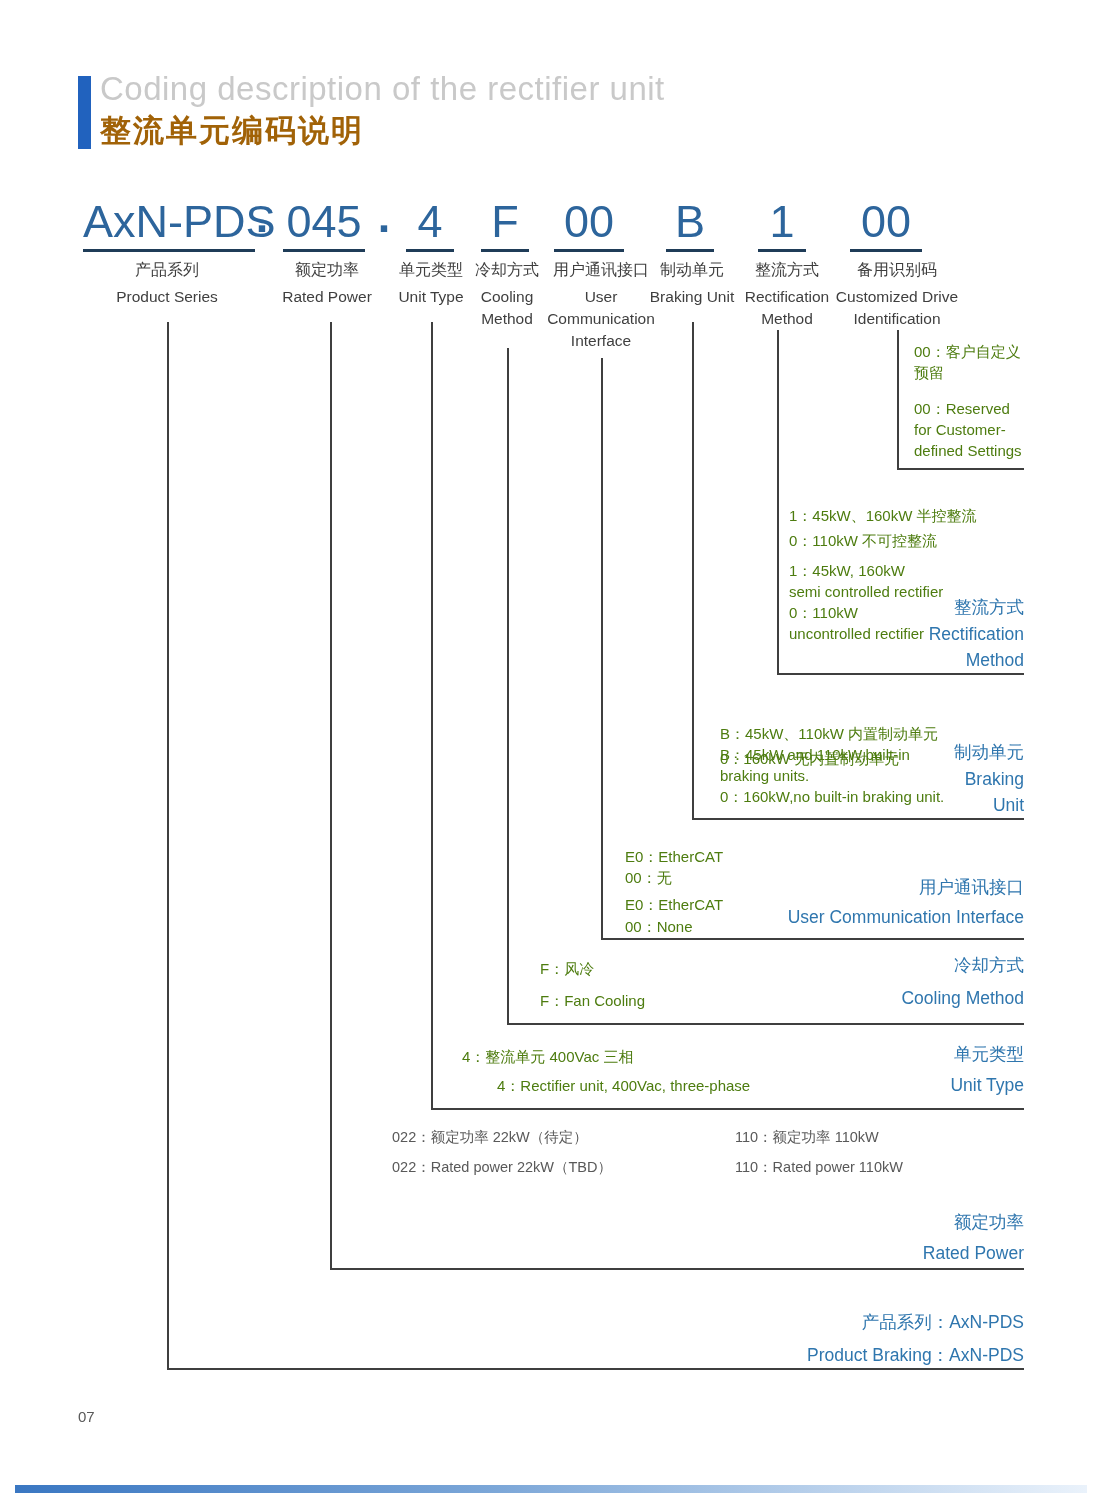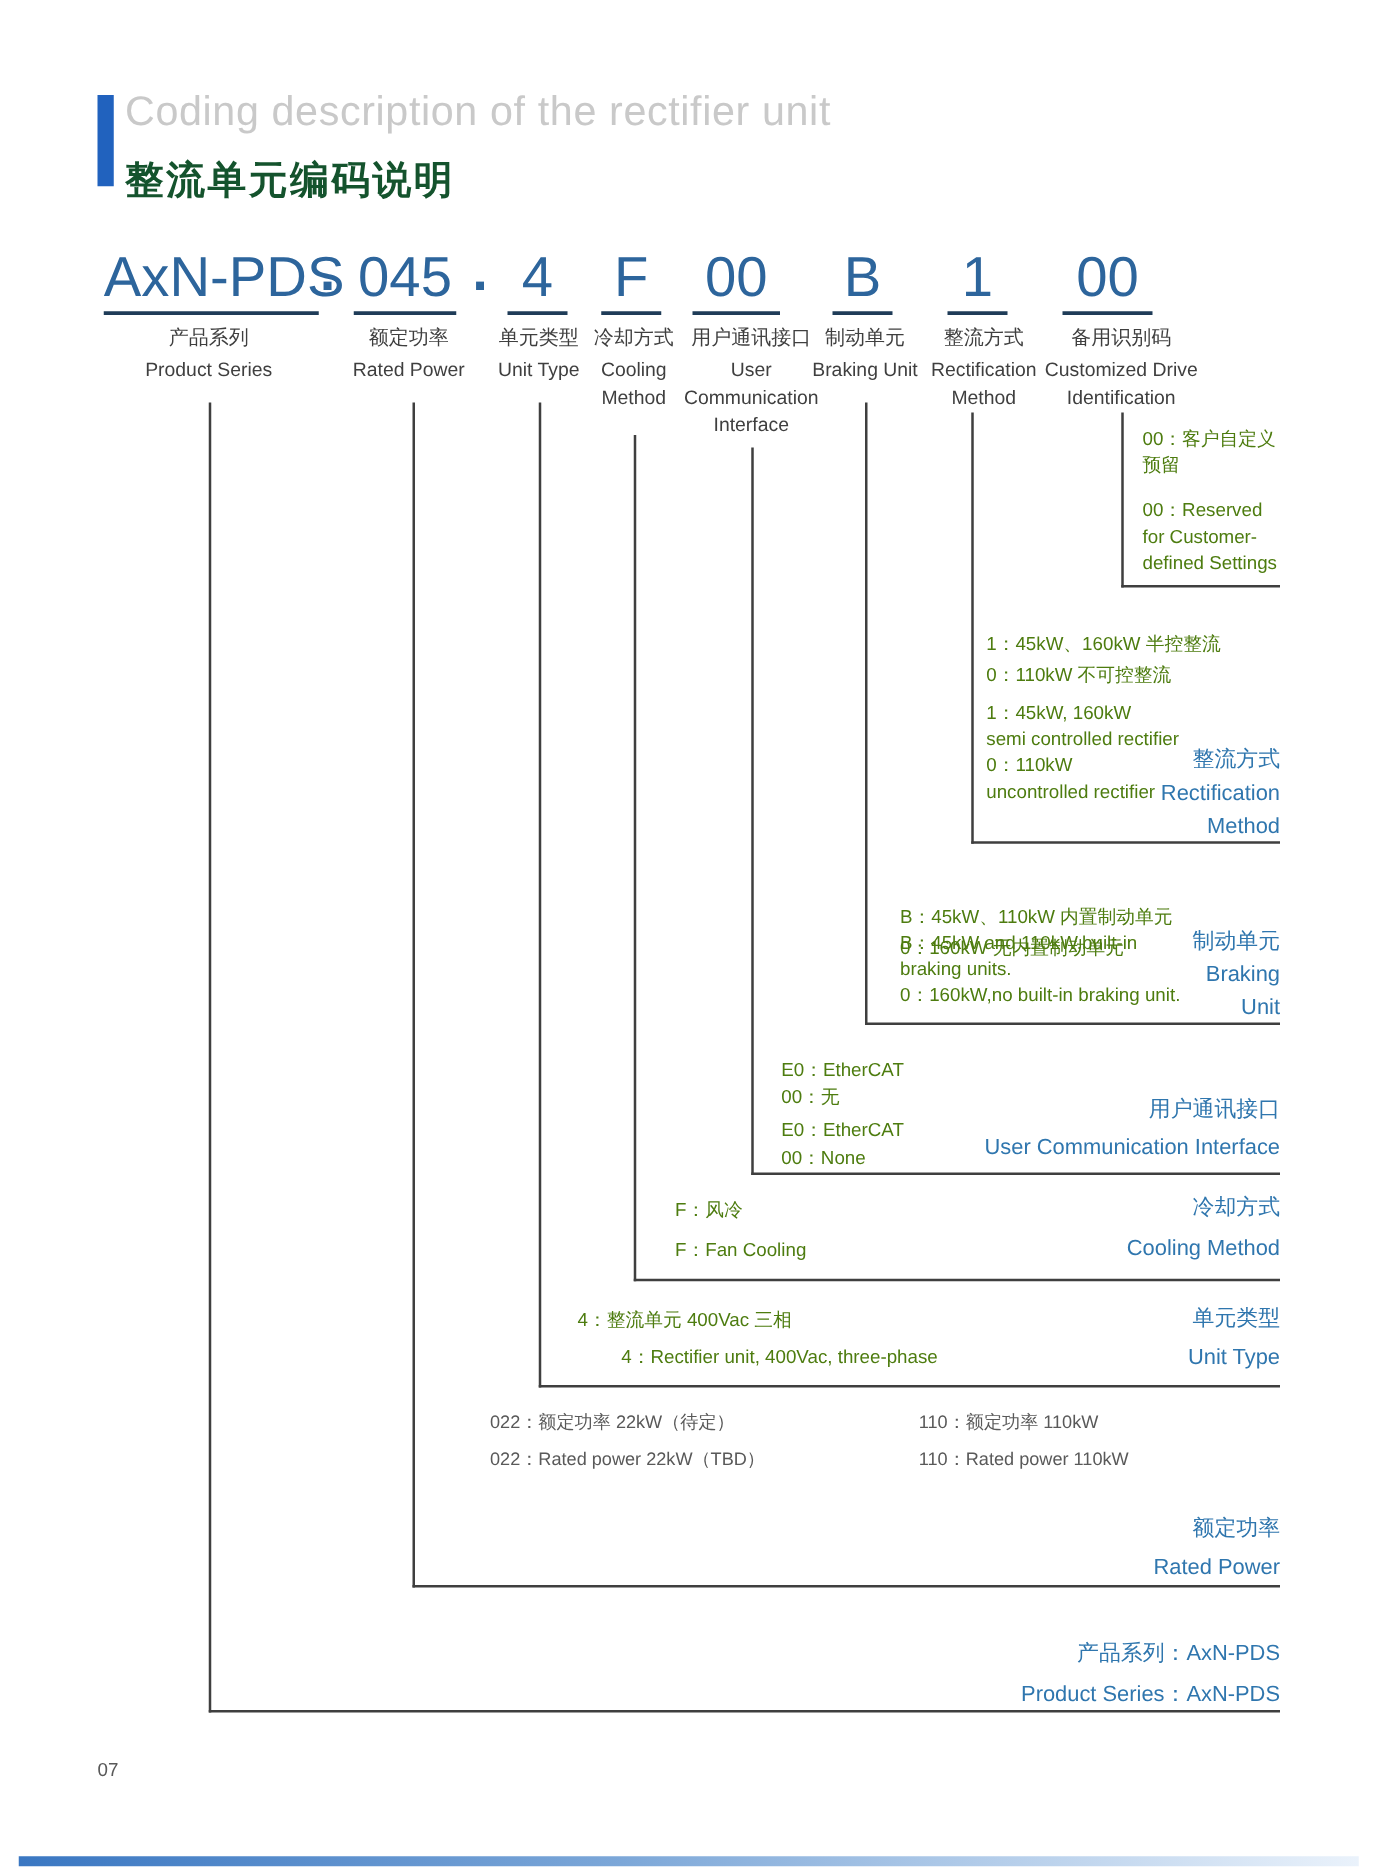--- a/index.html
+++ b/index.html
@@ -5,21 +5,21 @@
   * { margin:0; padding:0; box-sizing:border-box; }
   html,body { background:#ffffff; }
   body { width:1102px; height:1496px; position:relative; overflow:hidden;
          font-family:"Liberation Sans","DejaVu Sans",sans-serif; }
   .page { position:absolute; inset:0; background:#ffffff; }
   .abs { position:absolute; }
 
   
   .accent-bar { left:78px; top:76px; width:13px; height:73px; background:#2162BE; }
   .title-en { left:100px; top:70px; font-size:33px; color:#C9C9C9; letter-spacing:0.5px; white-space:nowrap; }
-  .title-cn { left:100px; top:123px; font-size:31px; color:#14532d; font-weight:700; letter-spacing:2px; white-space:nowrap; }
+  .title-cn { left:100px; top:110px; font-size:31px; color:#a16207; font-weight:700; letter-spacing:2px; white-space:nowrap; }
 
   
   .seg { top:194px; height:58px; line-height:56px; font-size:45px; color:#2D659C;
          text-align:center; white-space:nowrap; }
   .seg.u { border-bottom:3px solid #1F3C58; }
   .seg.dot { transform:translateY(-5px); font-weight:700; }
 
   
   .lbl { top:260px; text-align:center; color:#3F3F3F; }
   .lbl .cn { font-size:16px; margin-bottom:5px; white-space:nowrap; }
@@ -158,18 +158,18 @@
     <div class="en">022：Rated power 22kW（TBD）</div>
   </div>
   <div class="abs rp-col" style="left:735px;">
     <div class="cn">110：额定功率 110kW</div>
     <div class="en">110：Rated power 110kW</div>
   </div>
   <div class="abs cat cn" style="top:1210px;">额定功率</div>
   <div class="abs cat en" style="top:1240px;">Rated Power</div>
 
   <div class="abs cat cn" style="top:1310px;">产品系列：AxN-PDS</div>
-  <div class="abs cat en" style="top:1342px;">Product Series：AxN-PDS</div>
+  <div class="abs cat en" style="top:1342px;">Product Braking：AxN-PDS</div>
 
   <div class="abs page-number">07</div>
   <div class="abs footer-bar"></div>
 
 </div>
 
 </body></html>

